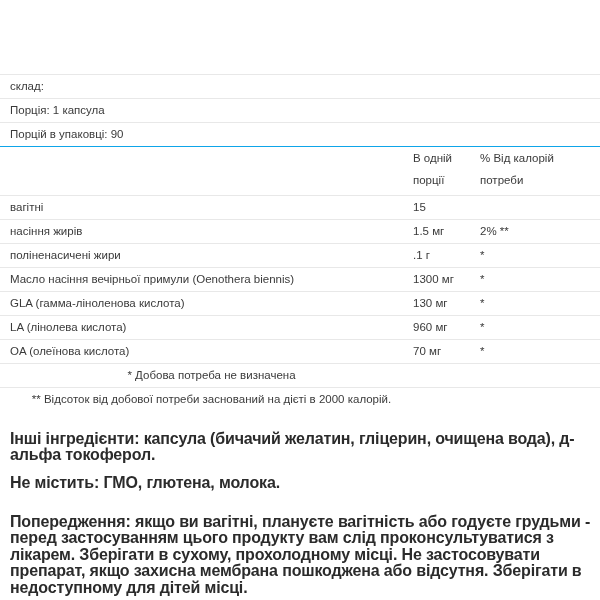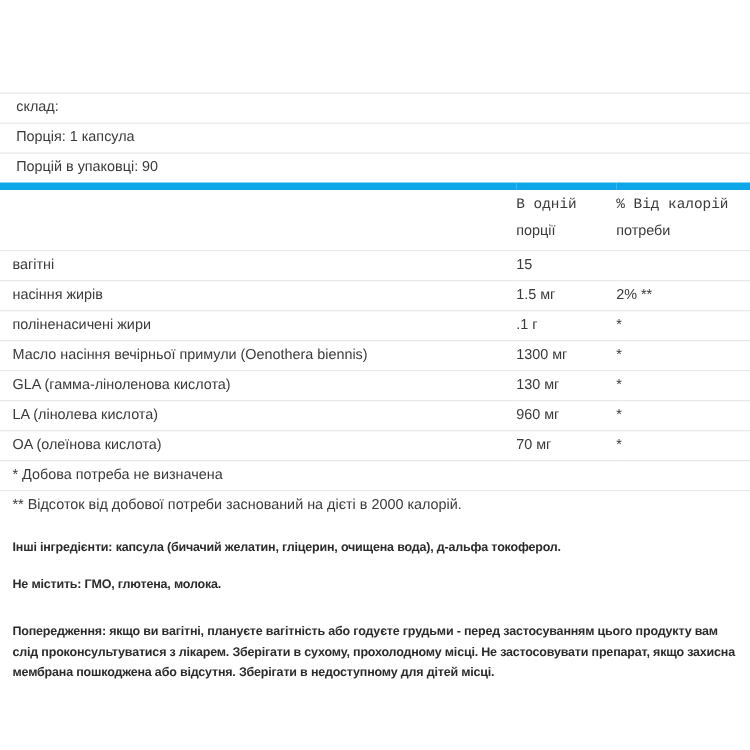--- a/index.html
+++ b/index.html
@@ -45,47 +45,47 @@
     line-height: 13px;
     color: #3a3a3a;
     height: 23px;
     font-weight: 400;
   }
 
   td.c-name   { width: 413px; padding-left: 10px; box-sizing: border-box; }
   td.c-amount { width: 67px; }
   td.c-dv     { width: 120px; padding-right: 8px; box-sizing: border-box; }
 
-  tr.info-row td { height: 23px; padding-left: 13px; }
+  tr.info-row td { height: 23px; }
 
   tr.head-row td {
-    border-top: 6px solid #0ea5e9;
+    border-top: 1px solid #0ea5e9;
     height: 21px;
     vertical-align: top;
     padding-top: 5px;
-    font-family: Liberation Mono, monospace;
   }
   tr.head-row2 td {
     border-top: none;
     height: 21px;
     vertical-align: top;
     padding-top: 1px;
   }
 
   tr.foot-row td {
     height: 23px;
+    text-align: center;
   }
 
   
   .prose {
     position: absolute;
     left: 10px;
     top: 431px;
     width: 583px;
-    font-size: 10px;
+    font-size: 16px;
     line-height: 15.5px;
     font-weight: 700;
     color: #2b2b2b;
     letter-spacing: -0.15px;
   }
   .prose p {
     margin: 0 0 13px 0;
   }
   .prose p.warning {
     margin-top: 23px;

